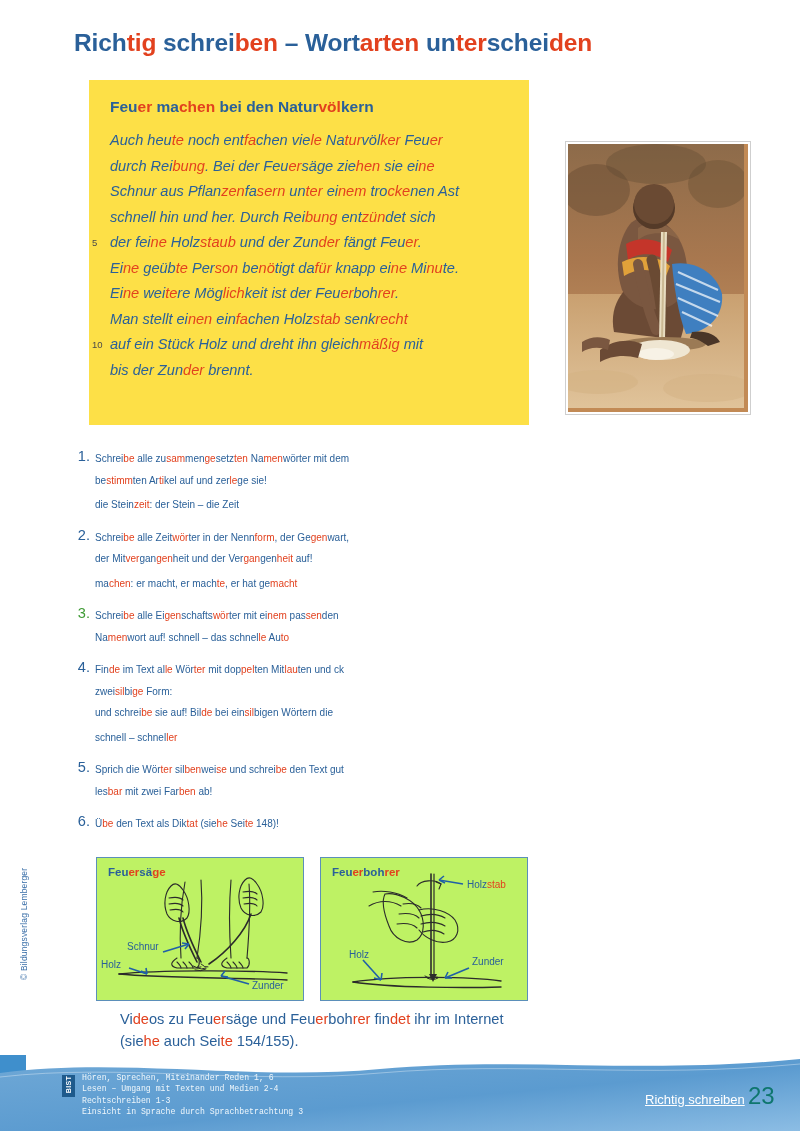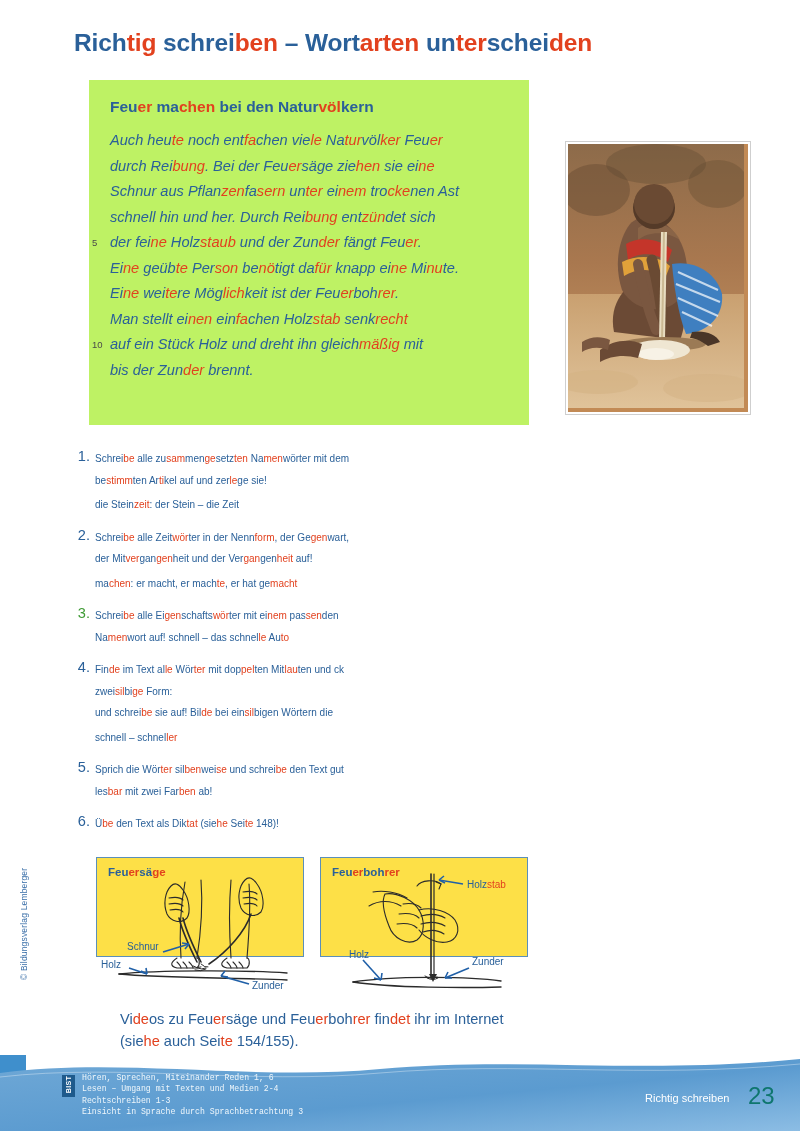--- a/index.html
+++ b/index.html
@@ -31,21 +31,21 @@
   .page-title{
     position:absolute;left:74px;top:29px;
     font-size:24.5px;font-weight:bold;letter-spacing:-.1px;
     white-space:nowrap;
   }
   .b{color:#2a6099;}
   .r{color:#e2411e;}
   
   .read-box{
     position:absolute;left:89px;top:80px;width:440px;height:345px;
-    background:#bef264;
+    background:#fde047;
   }
   .read-head{
     position:absolute;left:21px;top:18px;
     font-size:15.5px;font-weight:bold;white-space:nowrap;
   }
   .read-body{
     position:absolute;left:21px;top:48px;width:405px;
   }
   .rline{
     position:relative;
@@ -70,22 +70,22 @@
     position:absolute;left:0;top:0;width:22px;text-align:right;
     font-size:14.6px;color:#2a6099;
   }
   .ex-num.green{color:#3f9b35;}
   .ex-line{font-size:10px;line-height:21.5px;white-space:nowrap;}
   .ex-line.it{}
   .ex-line.sp{margin-top:3px;}
   
   .diagrams{position:absolute;left:96px;top:857px;}
   .dia{
-    position:absolute;top:0;width:208px;height:100px;
-    border:1px solid #5b8fb9;background:#fde047;box-sizing:border-box;
+    position:absolute;top:0;width:208px;height:144px;
+    border:1px solid #5b8fb9;background:#bef264;box-sizing:border-box;
   }
   .dia.one{left:0;}
   .dia.two{left:224px;}
   .dia-title{
     position:absolute;left:11px;top:8px;
     font-size:11.5px;font-weight:bold;white-space:nowrap;
   }
   .dia svg{position:absolute;left:0;top:0;}
   .dlabel{font-family:"Liberation Sans",sans-serif;font-size:10px;fill:#2a6099;}
   .dlabel-r{font-family:"Liberation Sans",sans-serif;font-size:10px;fill:#e2411e;}
@@ -107,21 +107,21 @@
     transform:rotate(-90deg);
     font-size:7px;font-weight:bold;color:#ffffff;letter-spacing:.4px;
     text-align:center;
   }
   .bist-lines{position:absolute;left:82px;top:1072px;}
   .bist-lines div{
     font-size:8.2px;color:#eef6fb;line-height:11.3px;white-space:nowrap;font-family:Liberation Mono, monospace;
   }
   .foot-chapter{
     position:absolute;left:645px;top:1092px;
-    font-size:11px;color:#ffffff;white-space:nowrap;
+    font-size:13px;color:#ffffff;white-space:nowrap;text-decoration:underline;
   }
   .foot-page{
     position:absolute;left:748px;top:1082px;
     font-size:24px;color:#0f766e;font-weight:normal;
   }
 </style>
 </head>
 <body>
 
 <div class="spine"></div>

